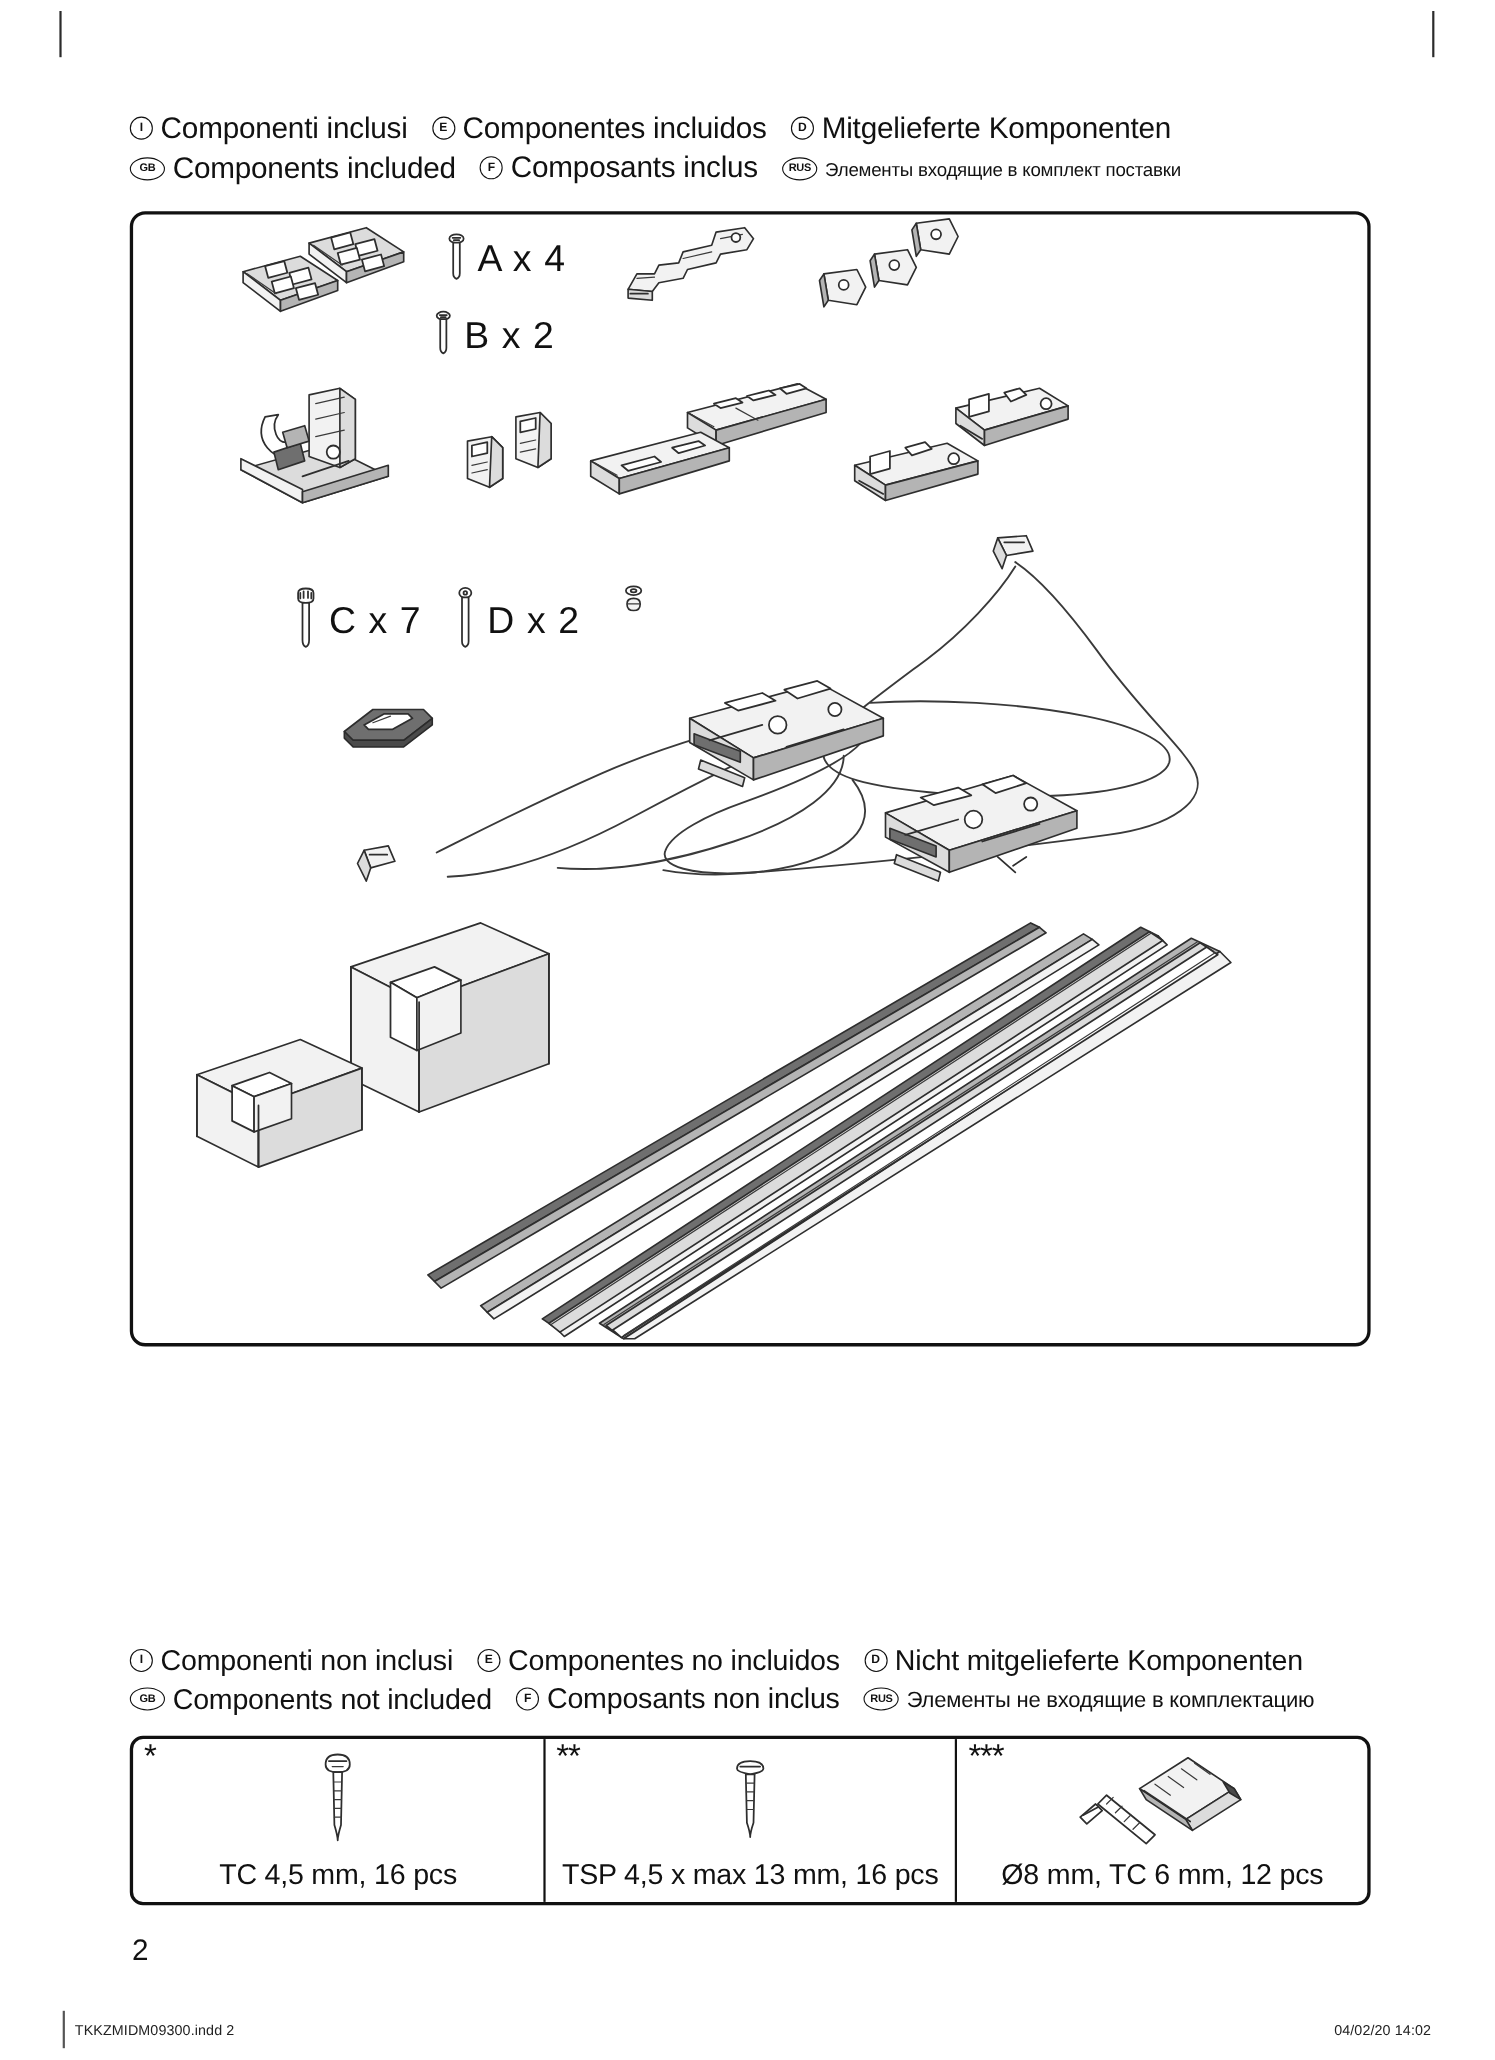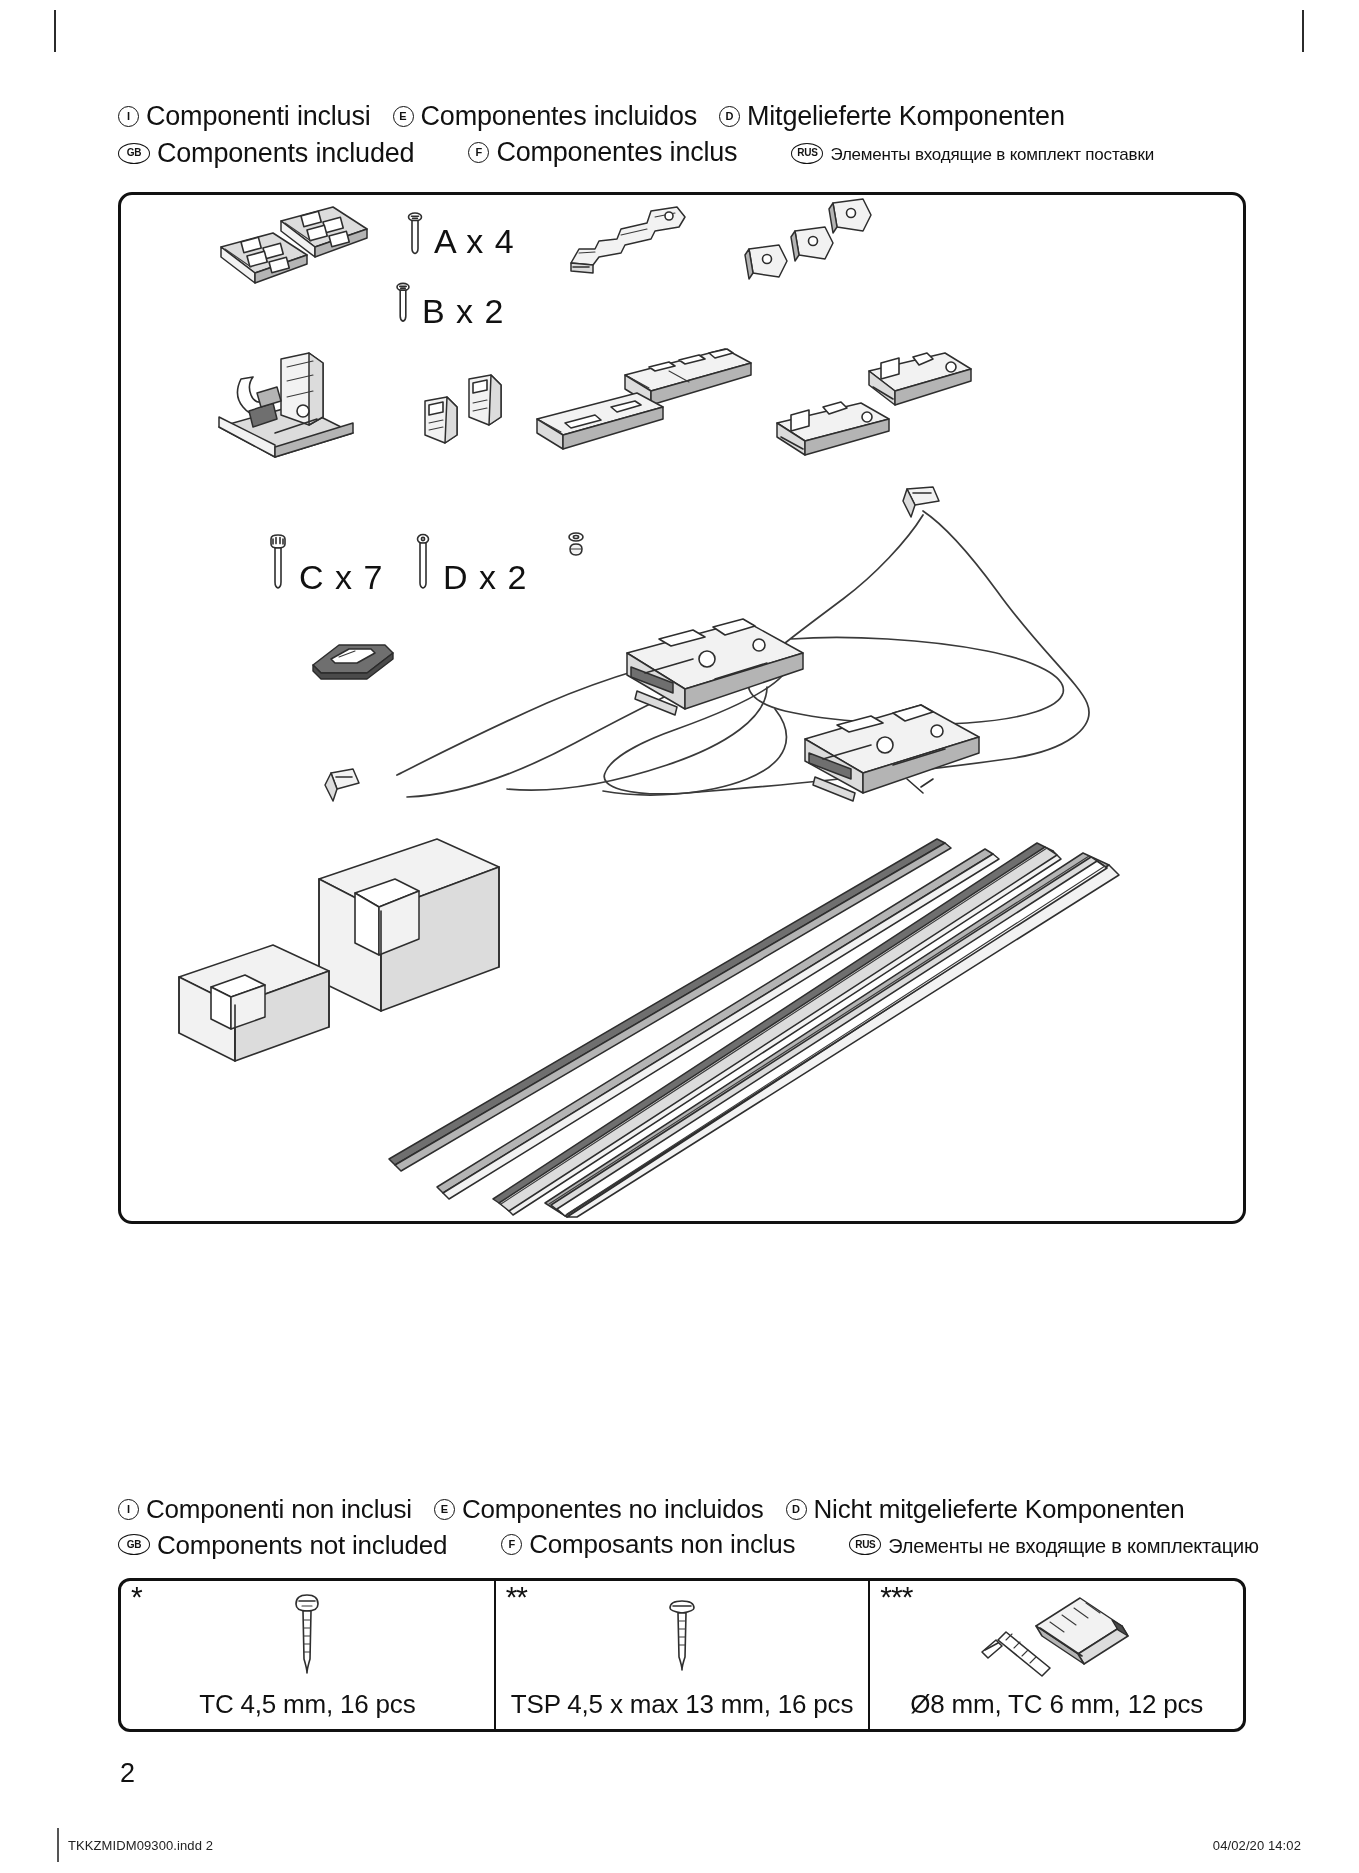--- a/index.html
+++ b/index.html
@@ -36,21 +36,21 @@
     position: absolute;
     left: 118px;
     width: 1130px;
   }
   .lang-line {
     display: flex;
     align-items: baseline;
     white-space: nowrap;
     line-height: 1.0;
   }
-  .lang-line + .lang-line { margin-top: 9px; gap: 32px; }
+  .lang-line + .lang-line { margin-top: 9px; }
 
   .lang-entry {
     display: flex;
     align-items: center;
     white-space: nowrap;
   }
   .lang-entry + .lang-entry { margin-left: 22px; }
 
   .lang-badge {
     display: inline-flex;
@@ -99,21 +99,21 @@
   }
 
   
   .art { position: absolute; }
   .art svg { display: block; overflow: visible; }
 
   
   .part-label {
     position: absolute;
     display: flex;
-    align-items: flex-end;
+    align-items: center;
     white-space: nowrap;
   }
   .part-label .txt {
     font-size: 34px;
     color: #111;
     letter-spacing: 1px;
     margin-left: 10px;
     font-family: "Liberation Sans", sans-serif;
   }
 
@@ -237,21 +237,21 @@
         <span class="lang-text">Mitgelieferte Komponenten</span>
       </span>
     </div>
     <div class="lang-line">
       <span class="lang-entry">
         <span class="lang-badge badge-wide">GB</span>
         <span class="lang-text">Components included</span>
       </span>
       <span class="lang-entry">
         <span class="lang-badge badge-1">F</span>
-        <span class="lang-text">Componentes inclus</span>
+        <span class="lang-text">Composants inclus</span>
       </span>
       <span class="lang-entry">
         <span class="lang-badge badge-wide">RUS</span>
         <span class="lang-text ru">Элементы входящие в комплект поставки</span>
       </span>
     </div>
   </div>
 
   <div class="panel">
 

